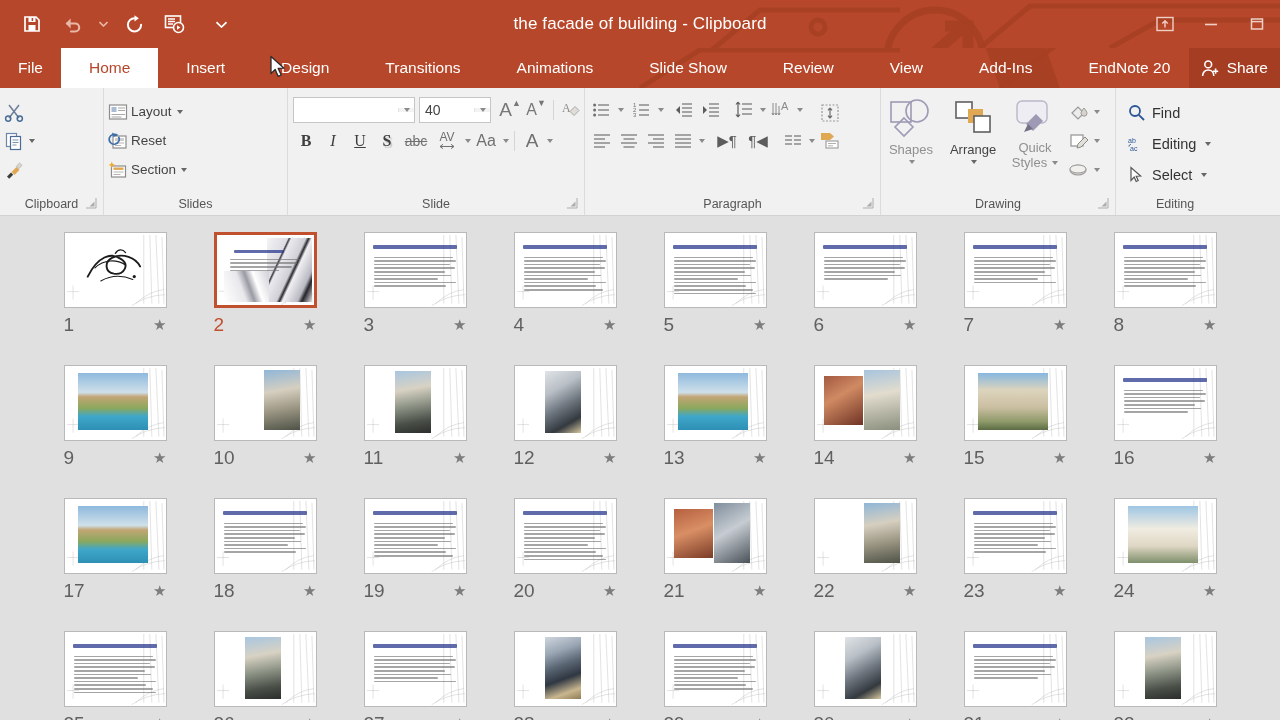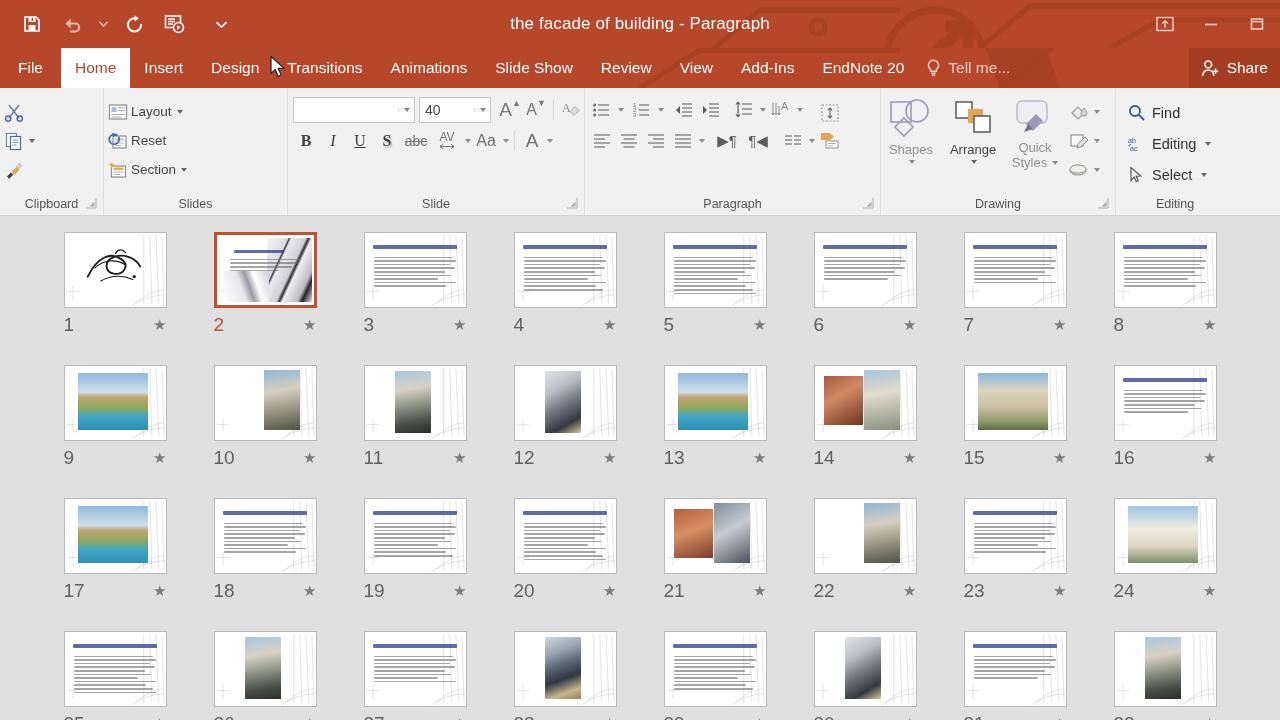--- a/index.html
+++ b/index.html
@@ -58,21 +58,21 @@
   .ribbon-tabs {
     position: relative;
     height: 40px;
     background: #b7472a;
     display: flex; align-items: flex-end;
     overflow: hidden;
   }
   .tabs-pattern { position: absolute; inset: 0; pointer-events: none; }
   .tab {
     position: relative; z-index: 2;
-    height: 40px; padding: 0 14px;
+    height: 40px; padding: 0 28px;
     display: flex; align-items: center;
     color: #ffffff; font-size: 15.5px;
     white-space: nowrap;
   }
   .tab.first { padding: 0 18px; }
   .tab.active {
     background: #ffffff; color: #b7472a;
   }
   .tellme {
     position: relative; z-index: 2;
@@ -298,21 +298,21 @@
         <path d="M14 12.3l3.4 2.2-3.4 2.2z" fill="#fff"></path>
       </svg>
     </div>
     <div class="qat-caret" style="margin-left:16px">
       <svg width="11" height="7" viewBox="0 0 11 7">
         <path d="M0.5 1.2 L5.5 6 L10.5 1.2" fill="none" stroke="#fff" stroke-width="1.7"></path>
       </svg>
     </div>
   </div>
 
-  <div class="win-title">the facade of building - Paragraph</div>
+  <div class="win-title">the facade of building - Clipboard</div>
 
   <div class="win-ctrls">
     <div class="win-ctrl">
       <svg width="18" height="16" viewBox="0 0 18 16">
         <rect x="1" y="1.5" width="16" height="13" fill="none" stroke="#f0cfc6" stroke-width="1.4"></rect>
         <path d="M9 11.5V5 M6.3 7.6L9 4.7l2.7 2.9" stroke="#f0cfc6" stroke-width="1.4" fill="none"></path>
       </svg>
     </div>
     <div class="win-ctrl">
       <svg width="16" height="16" viewBox="0 0 16 16">

